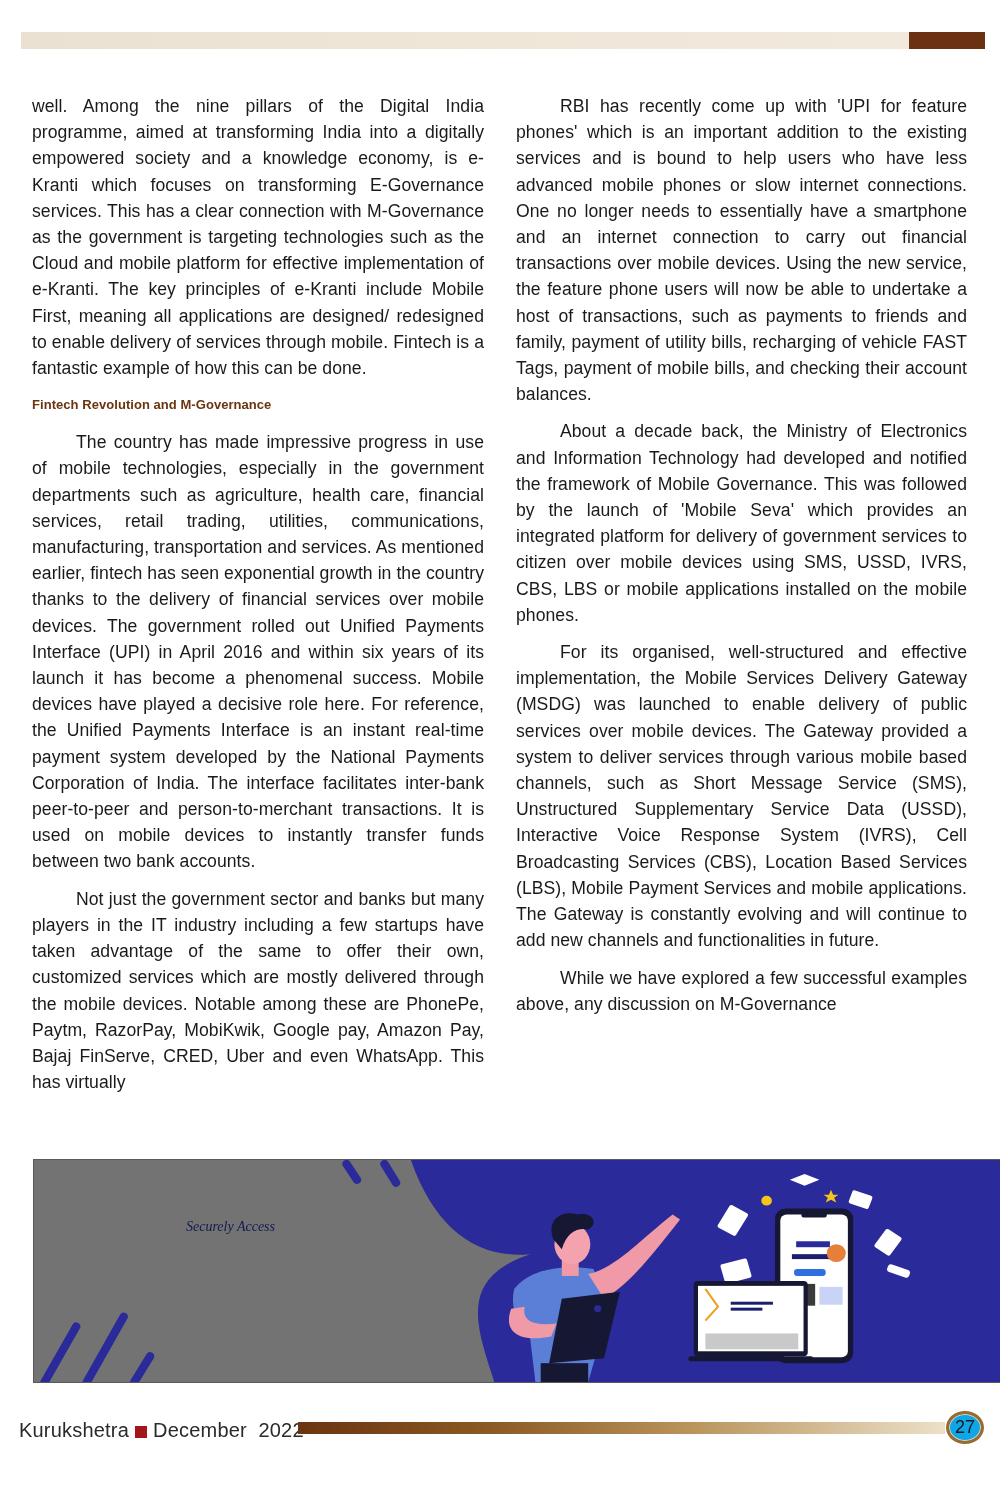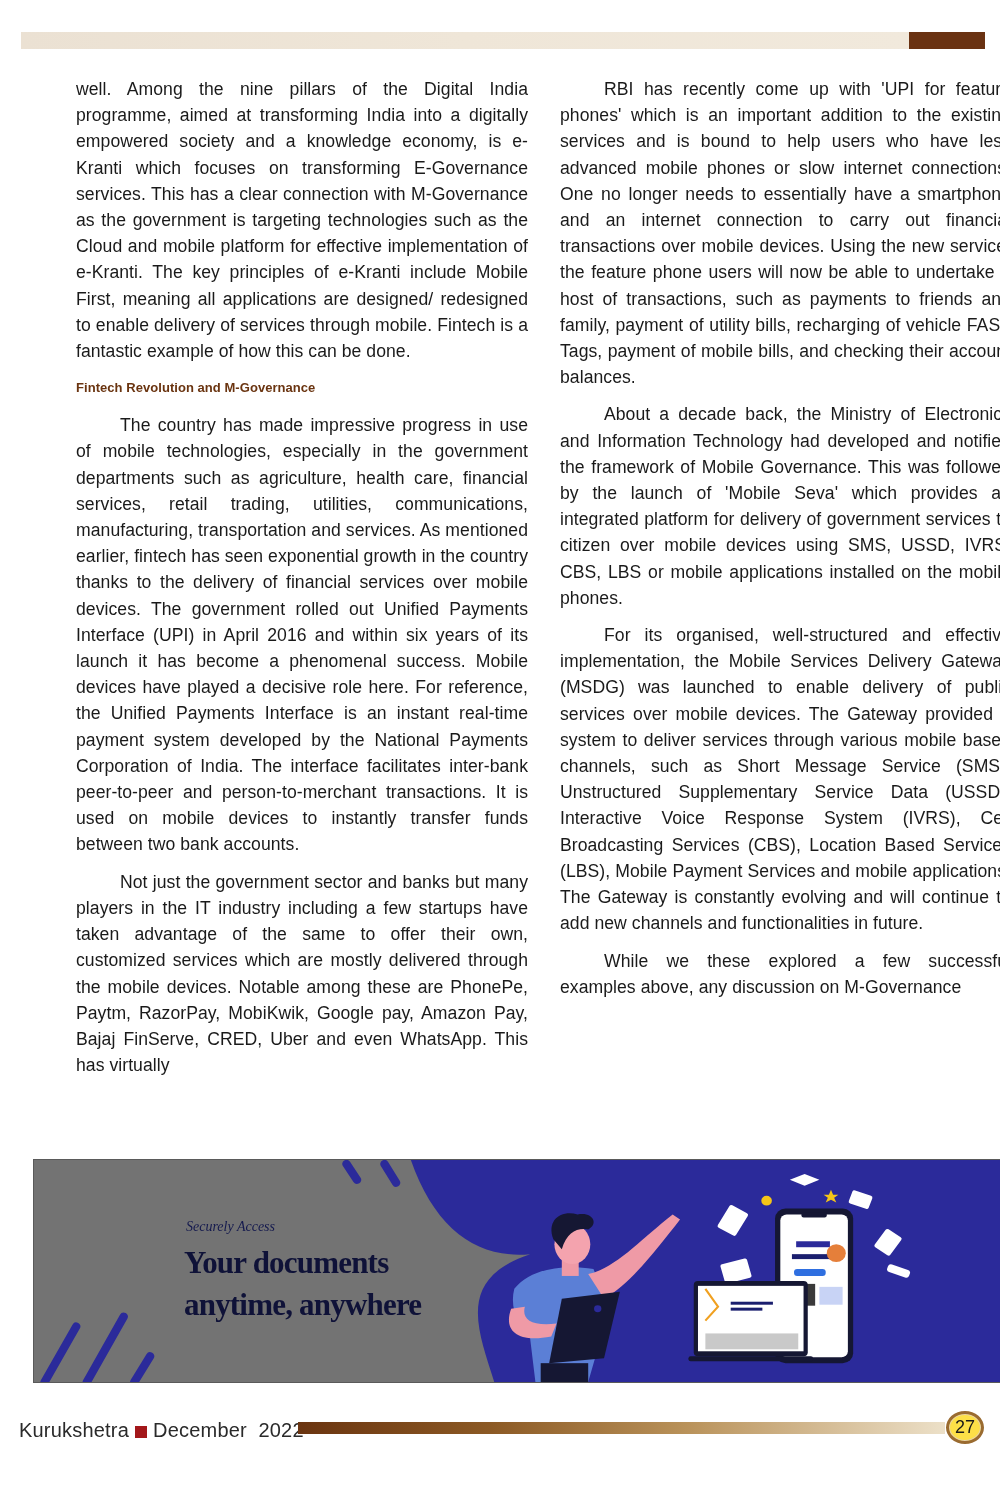--- a/index.html
+++ b/index.html
@@ -9,24 +9,23 @@
   .top-bar {
     position: absolute; left: 21px; top: 32px; width: 888px; height: 17px;
     background: linear-gradient(90deg, #ebe1d3 0%, #efe6d8 50%, #f1e9dc 100%);
   }
   .top-tab {
     position: absolute; left: 909px; top: 32px; width: 76px; height: 17px;
     background: #6a3212;
   }
 
   .col {
-    position: absolute; top: 76px; width: 452px;
+    position: absolute; top: 93px; width: 452px;
     font-size: 17.6px; line-height: 26.2px; text-align: justify;
     letter-spacing: 0.05px;
-    margin-left: 44px;
   }
   .col-left { left: 32px; }
   .col-right { left: 516px; width: 451px; }
 
   .para { margin-bottom: 11px; }
   .para.indent { text-indent: 44px; }
   .heading {
     font-weight: bold; color: #6a3410; font-size: 13px; line-height: 26px;
     margin-top: 2px; margin-bottom: 11px;
   }
@@ -57,21 +56,21 @@
   .footer-mark {
     display: inline-block; width: 12px; height: 12px; background: #a3171a;
     margin: 0 6px 0 6px; vertical-align: -1px;
   }
   .footer-bar {
     position: absolute; left: 298px; top: 1422px; width: 647px; height: 12px;
     background: linear-gradient(90deg, #6a3410 0%, #8c5a25 30%, #b9925a 60%, #ece0c8 100%);
   }
   .page-num {
     position: absolute; left: 946px; top: 1411px; width: 38px; height: 33px;
-    border-radius: 50%; background: #fde047; border: 3px solid #9a6b30;
+    border-radius: 50%; background: #0ea5e9; border: 3px solid #9a6b30;
     box-shadow: inset 0 0 0 1px #e6d2ad;
     font-size: 18px; color: #1a1a1a; text-align: center; line-height: 27px;
   }
 </style>
 </head>
 <body>
 
 <div class="top-bar"></div>
 <div class="top-tab"></div>
 
@@ -79,21 +78,21 @@
   <p class="para">well. Among the nine pillars of the Digital India programme, aimed at transforming India into a digitally empowered society and a knowledge economy, is e-Kranti which focuses on transforming E-Governance services. This has a clear connection with M-Governance as the government is targeting technologies such as the Cloud and mobile platform for effective implementation of e-Kranti. The key principles of e-Kranti include Mobile First, meaning all applications are designed/ redesigned to enable delivery of services through mobile. Fintech is a fantastic example of how this can be done.</p>
   <h2 class="heading">Fintech Revolution and M-Governance</h2>
   <p class="para indent">The country has made impressive progress in use of mobile technologies, especially in the government departments such as agriculture, health care, financial services, retail trading, utilities, communications, manufacturing, transportation and services. As mentioned earlier, fintech has seen exponential growth in the country thanks to the delivery of financial services over mobile devices. The government rolled out Unified Payments Interface (UPI) in April 2016 and within six years of its launch it has become a phenomenal success. Mobile devices have played a decisive role here. For reference, the Unified Payments Interface is an instant real-time payment system developed by the National Payments Corporation of India. The interface facilitates inter-bank peer-to-peer and person-to-merchant transactions. It is used on mobile devices to instantly transfer funds between two bank accounts.</p>
   <p class="para indent">Not just the government sector and banks but many players in the IT industry including a few startups have taken advantage of the same to offer their own, customized services which are mostly delivered through the mobile devices. Notable among these are PhonePe, Paytm, RazorPay, MobiKwik, Google pay, Amazon Pay, Bajaj FinServe, CRED, Uber and even WhatsApp. This has virtually</p>
 </div>
 
 <div class="col col-right">
   <p class="para indent">RBI has recently come up with 'UPI for feature phones' which is an important addition to the existing services and is bound to help users who have less advanced mobile phones or slow internet connections. One no longer needs to essentially have a smartphone and an internet connection to carry out financial transactions over mobile devices. Using the new service, the feature phone users will now be able to undertake a host of transactions, such as payments to friends and family, payment of utility bills, recharging of vehicle FAST Tags, payment of mobile bills, and checking their account balances.</p>
   <p class="para indent">About a decade back, the Ministry of Electronics and Information Technology had developed and notified the framework of Mobile Governance. This was followed by the launch of 'Mobile Seva' which provides an integrated platform for delivery of government services to citizen over mobile devices using SMS, USSD, IVRS, CBS, LBS or mobile applications installed on the mobile phones.</p>
   <p class="para indent">For its organised, well-structured and effective implementation, the Mobile Services Delivery Gateway (MSDG) was launched to enable delivery of public services over mobile devices. The Gateway provided a system to deliver services through various mobile based channels, such as Short Message Service (SMS), Unstructured Supplementary Service Data (USSD), Interactive Voice Response System (IVRS), Cell Broadcasting Services (CBS), Location Based Services (LBS), Mobile Payment Services and mobile applications. The Gateway is constantly evolving and will continue to add new channels and functionalities in future.</p>
-  <p class="para indent">While we these explored a few successful examples above, any discussion on M-Governance</p>
+  <p class="para indent">While we have explored a few successful examples above, any discussion on M-Governance</p>
 </div>
 
 <div class="ad">
   <svg class="ad-blue" viewBox="0 0 935 224" preserveAspectRatio="none">
 
     <path d="M357 0 L935 0 L935 224 L436 224 C420 170 400 120 470 95 C420 100 380 70 357 0 Z" fill="#2b2a9a"></path>
 
     <line x1="296" y1="4" x2="306" y2="20" stroke="#2b2a9a" stroke-width="8" stroke-linecap="round"></line>
     <line x1="332" y1="4" x2="343" y2="23" stroke="#2b2a9a" stroke-width="8" stroke-linecap="round"></line>
 
@@ -139,23 +138,19 @@
 
     <rect x="625" y="122" width="108" height="76" rx="4" fill="#151733"></rect>
     <rect x="629" y="127" width="100" height="66" fill="#ffffff"></rect>
     <polyline points="636,130 648,148 636,162" fill="none" stroke="#f0a020" stroke-width="2"></polyline>
     <rect x="660" y="143" width="40" height="3" fill="#1a1e6e"></rect>
     <rect x="660" y="149" width="30" height="3" fill="#1a1e6e"></rect>
     <rect x="636" y="175" width="88" height="16" fill="#c9c9c9"></rect>
     <rect x="620" y="198" width="118" height="5" rx="2" fill="#151733"></rect>
   </svg>
   <div class="ad-kicker">Securely Access</div>
-  <div class="ad-title">
-    <div>Your documents</div>
-    <div>anytime, anywhere</div>
-  </div>
 </div>
 
 <div class="footer-text">
   <span>Kurukshetra</span><span class="footer-mark"></span><span style="white-space:pre">December  2022</span>
 </div>
 <div class="footer-bar"></div>
 <div class="page-num">27</div>
 
 </body></html>

